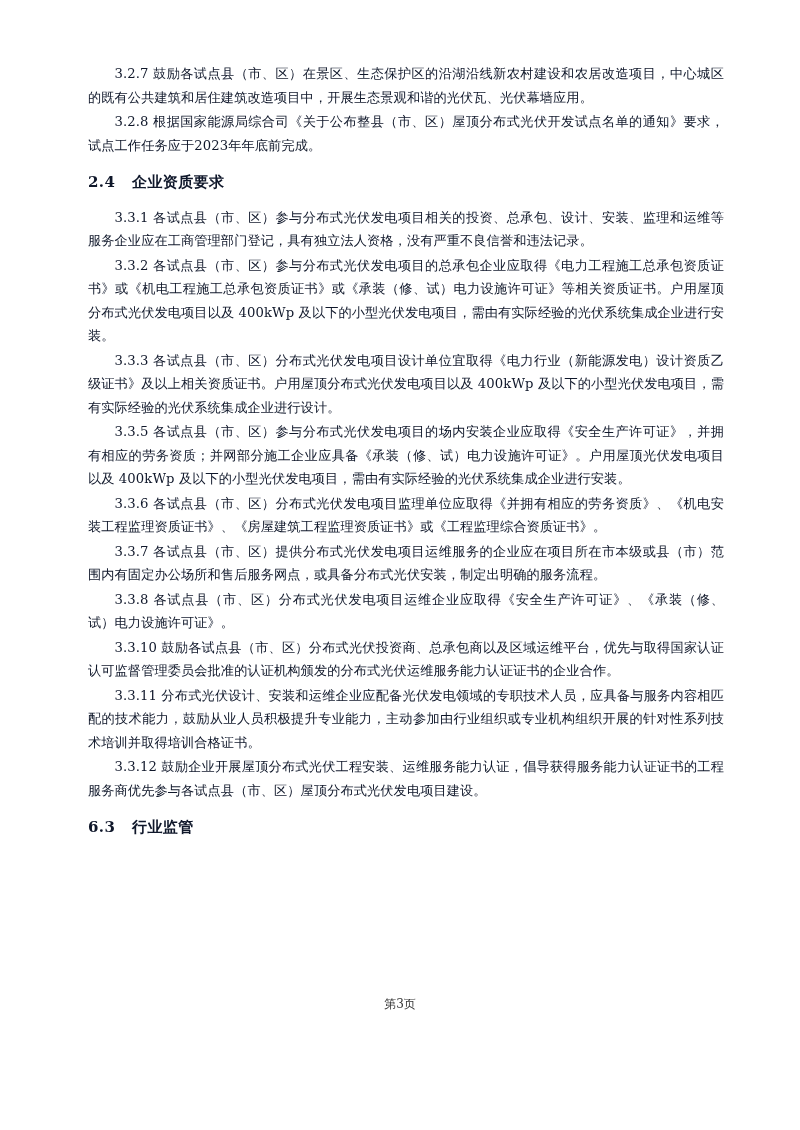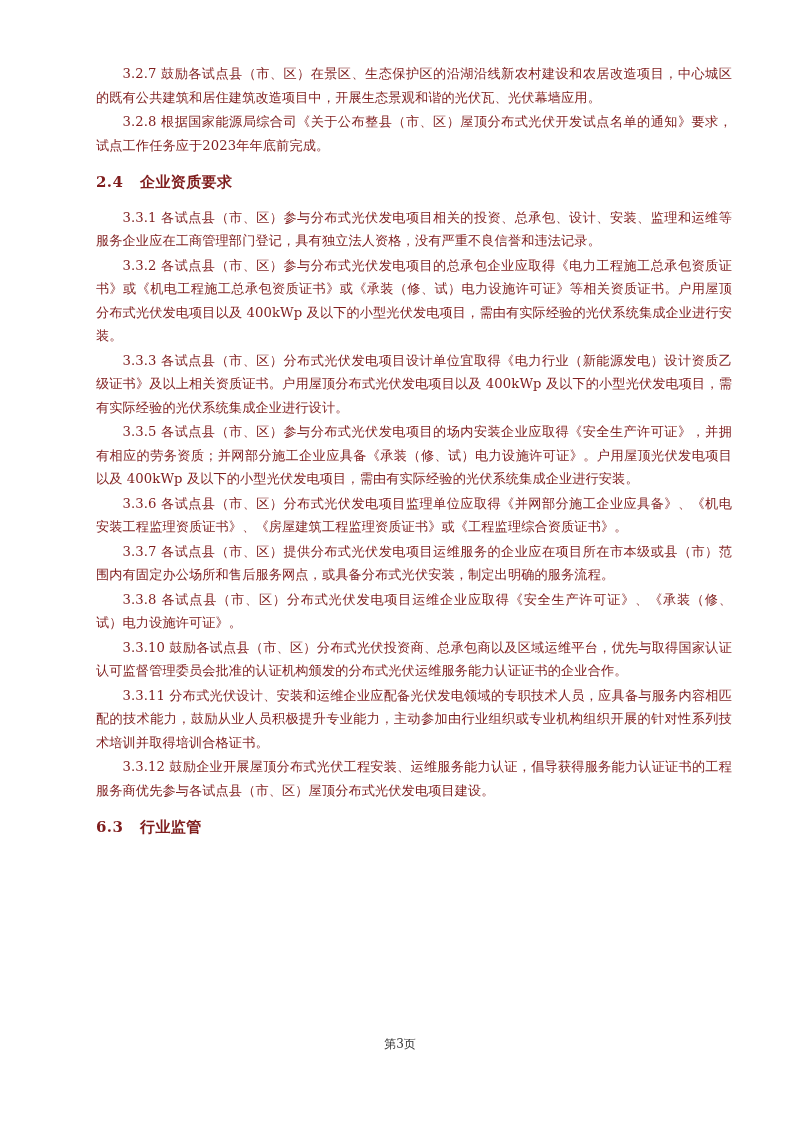--- a/index.html
+++ b/index.html
@@ -11,25 +11,25 @@
     position: relative;
     width: 800px;
     height: 1130px;
     background: #ffffff;
     margin: 0 auto;
     overflow: hidden;
     box-sizing: border-box;
   }
   .content {
     position: absolute;
-    left: 96px;
+    left: 88px;
     top: 62px;
     width: 636px;
     font-family: "DejaVu Serif", "Liberation Serif", serif;
-    color: #7f1d1d;
+    color: #0f172a;
   }
   .para {
     font-size: 13.2px;
     line-height: 1.78;
     text-align: justify;
     text-justify: inter-ideograph;
     margin: 0 0 1px 0;
     text-indent: 2em;
     letter-spacing: 0.1px;
   }
@@ -40,41 +40,41 @@
     line-height: 1.7;
     letter-spacing: 0.4px;
   }
   .heading .num {
     display: inline-block;
     min-width: 44px;
   }
   .footer {
     position: absolute;
     left: 0;
-    top: 1036px;
+    top: 996px;
     width: 100%;
     text-align: center;
     font-family: "DejaVu Serif", "Liberation Serif", serif;
     font-size: 12px;
     color: #333;
   }
 </style>
 </head>
 <body>
 
 <div class="page">
   <div class="content" id="body-container">
       <p class="para">3.2.7  鼓励各试点县（市、区）在景区、生态保护区的沿湖沿线新农村建设和农居改造项目，中心城区的既有公共建筑和居住建筑改造项目中，开展生态景观和谐的光伏瓦、光伏幕墙应用。</p>
       <p class="para">3.2.8  根据国家能源局综合司《关于公布整县（市、区）屋顶分布式光伏开发试点名单的通知》要求，试点工作任务应于2023年年底前完成。</p>
       <div class="heading"><span class="num">2.4</span><span>企业资质要求</span></div>
       <p class="para">3.3.1  各试点县（市、区）参与分布式光伏发电项目相关的投资、总承包、设计、安装、监理和运维等服务企业应在工商管理部门登记，具有独立法人资格，没有严重不良信誉和违法记录。</p>
       <p class="para">3.3.2  各试点县（市、区）参与分布式光伏发电项目的总承包企业应取得《电力工程施工总承包资质证书》或《机电工程施工总承包资质证书》或《承装（修、试）电力设施许可证》等相关资质证书。户用屋顶分布式光伏发电项目以及 400kWp 及以下的小型光伏发电项目，需由有实际经验的光伏系统集成企业进行安装。</p>
       <p class="para">3.3.3  各试点县（市、区）分布式光伏发电项目设计单位宜取得《电力行业（新能源发电）设计资质乙级证书》及以上相关资质证书。户用屋顶分布式光伏发电项目以及 400kWp 及以下的小型光伏发电项目，需有实际经验的光伏系统集成企业进行设计。</p>
       <p class="para">3.3.5  各试点县（市、区）参与分布式光伏发电项目的场内安装企业应取得《安全生产许可证》，并拥有相应的劳务资质；并网部分施工企业应具备《承装（修、试）电力设施许可证》。户用屋顶光伏发电项目以及 400kWp 及以下的小型光伏发电项目，需由有实际经验的光伏系统集成企业进行安装。</p>
-      <p class="para">3.3.6  各试点县（市、区）分布式光伏发电项目监理单位应取得《并网部分施工企业应具备》、《机电安装工程监理资质证书》、《房屋建筑工程监理资质证书》或《工程监理综合资质证书》。</p>
+      <p class="para">3.3.6  各试点县（市、区）分布式光伏发电项目监理单位应取得《并拥有相应的劳务资质》、《机电安装工程监理资质证书》、《房屋建筑工程监理资质证书》或《工程监理综合资质证书》。</p>
       <p class="para">3.3.7  各试点县（市、区）提供分布式光伏发电项目运维服务的企业应在项目所在市本级或县（市）范围内有固定办公场所和售后服务网点，或具备分布式光伏安装，制定出明确的服务流程。</p>
       <p class="para">3.3.8  各试点县（市、区）分布式光伏发电项目运维企业应取得《安全生产许可证》、《承装（修、试）电力设施许可证》。</p>
       <p class="para">3.3.10  鼓励各试点县（市、区）分布式光伏投资商、总承包商以及区域运维平台，优先与取得国家认证认可监督管理委员会批准的认证机构颁发的分布式光伏运维服务能力认证证书的企业合作。</p>
       <p class="para">3.3.11  分布式光伏设计、安装和运维企业应配备光伏发电领域的专职技术人员，应具备与服务内容相匹配的技术能力，鼓励从业人员积极提升专业能力，主动参加由行业组织或专业机构组织开展的针对性系列技术培训并取得培训合格证书。</p>
       <p class="para">3.3.12  鼓励企业开展屋顶分布式光伏工程安装、运维服务能力认证，倡导获得服务能力认证证书的工程服务商优先参与各试点县（市、区）屋顶分布式光伏发电项目建设。</p>
       <div class="heading"><span class="num">6.3</span><span>行业监管</span></div>
     </div>
   <div class="footer">第3页</div>
 </div>
 

